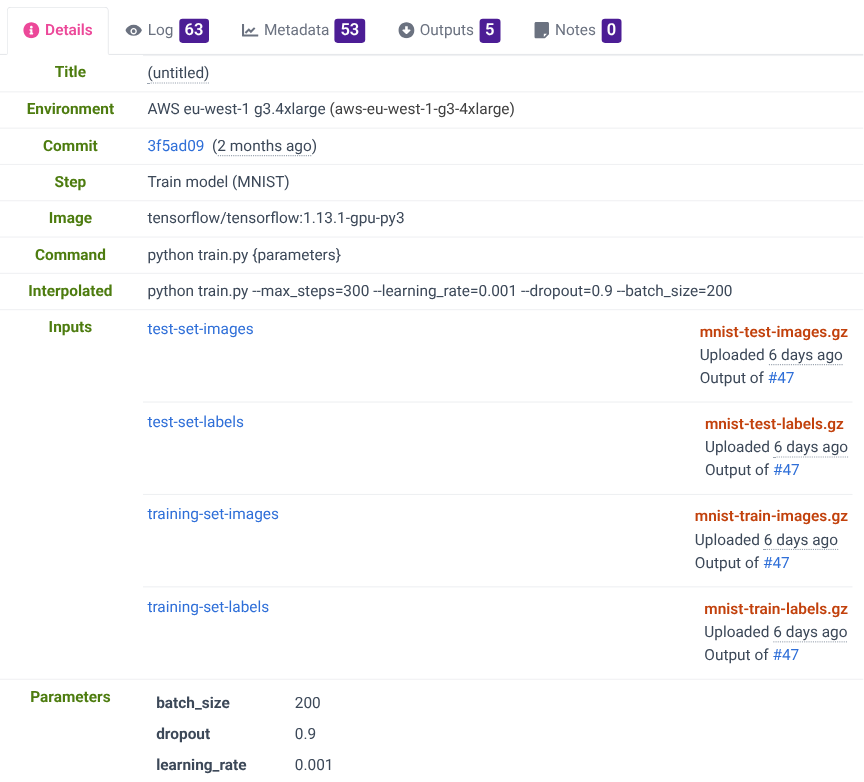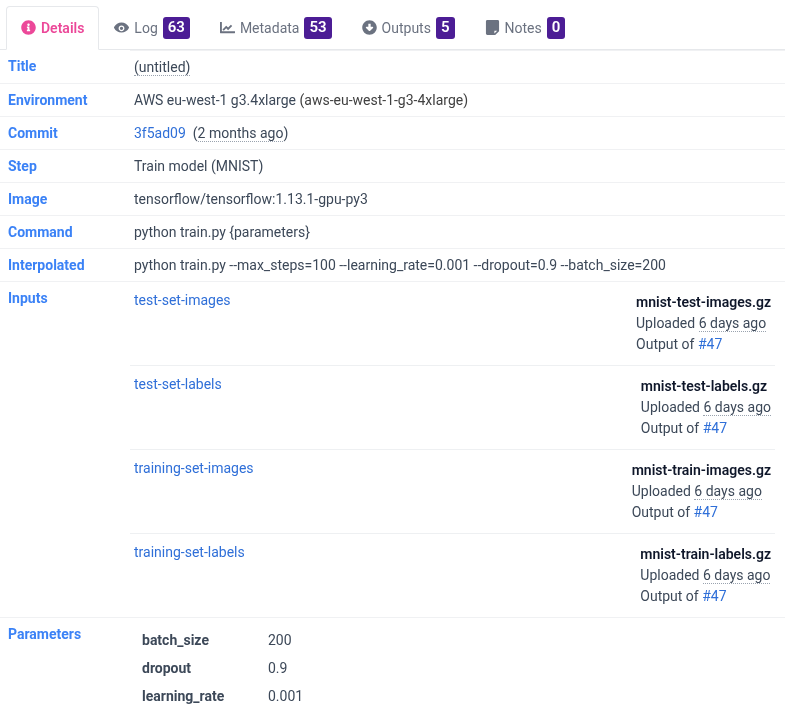--- a/index.html
+++ b/index.html
@@ -43,36 +43,36 @@
     font-size: 15px;
     padding: 1px 5px;
     font-weight: 600;
     line-height: 1.3;
   }
   .dl {
     display: grid;
     grid-template-columns: 130px 1fr;
   }
   .dt {
-    text-align: left;
+    text-align: center;
     font-weight: 700;
     padding: 8px 10px 8px 8px;
     border-top: 1px solid #f0f1f3;
-    color: #3b82f6;
+    color: #4d7c0f;
   }
   .dd {
     padding: 8px 10px 8px 4px;
     border-top: 1px solid #f0f1f3;
     color: #3c4858;
   }
   .dl > .dt:first-of-type, .dl > .dd:first-of-type { border-top: none; }
   .muted { color: #404040; }
   .dotted { border-bottom: 1px dotted #9aa3af; }
   .link { color: #2f6fd8; cursor: pointer; }
-  .bold-link { color: #0f172a; font-weight: 600; cursor: pointer; }
+  .bold-link { color: #c2410c; font-weight: 600; cursor: pointer; }
   .input-row {
     display: flex;
     justify-content: space-between;
     align-items: flex-start;
     padding: 10px 4px;
     border-bottom: 1px solid #eef0f2;
   }
   .input-row:last-child { border-bottom: none; }
   .input-right { text-align: left; }
   .input-right div { line-height: 1.5; }
@@ -163,21 +163,21 @@
   <div class="dt">Step</div>
   <div class="dd">Train model (MNIST)</div>
 
   <div class="dt">Image</div>
   <div class="dd">tensorflow/tensorflow:1.13.1-gpu-py3</div>
 
   <div class="dt">Command</div>
   <div class="dd">python train.py {parameters}</div>
 
   <div class="dt">Interpolated</div>
-  <div class="dd">python train.py --max_steps=100 --learning_rate=0.001 --dropout=0.9 --batch_size=200</div>
+  <div class="dd">python train.py --max_steps=300 --learning_rate=0.001 --dropout=0.9 --batch_size=200</div>
 
   <div class="dt">Inputs</div>
   <div class="dd inputs-dd">
     <div class="inputs-container" id="inputs-container">
         <div class="input-row">
           <div><span class="link">test-set-images</span></div>
           <div class="input-right">
             <div><span class="bold-link">mnist-test-images.gz</span></div>
             <div><span>Uploaded </span><span class="dotted">6 days ago</span></div>
             <div><span>Output of </span><span class="link">#47</span></div>

